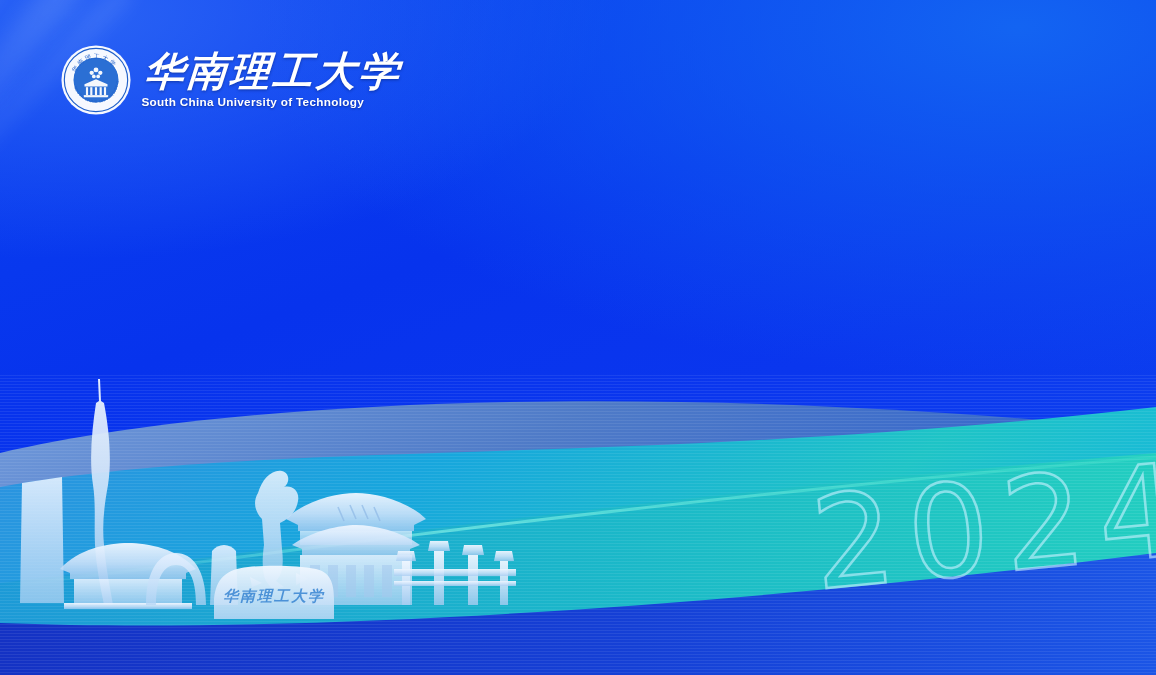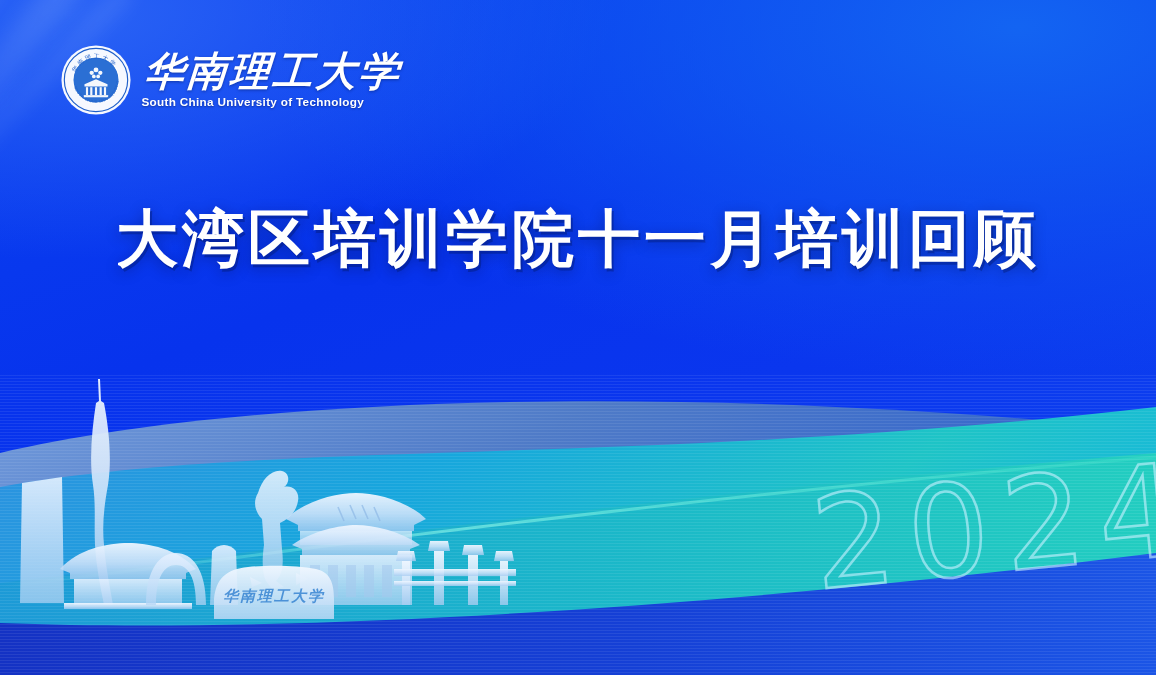--- a/index.html
+++ b/index.html
@@ -289,15 +289,14 @@
           <textPath href="#arcBot" startOffset="9%">SOUTH CHINA UNIVERSITY OF TECHNOLOGY</textPath>
         </text>
       </svg>
     </div>
     <div class="logo-text">
       <div class="logo-cn">华南理工大学</div>
       <div class="logo-en">South China University of Technology</div>
     </div>
   </div>
 
-  <div class="title">大湾区培训学院十一月培训回顾</div>
 
 </div>
 
 </body></html>

